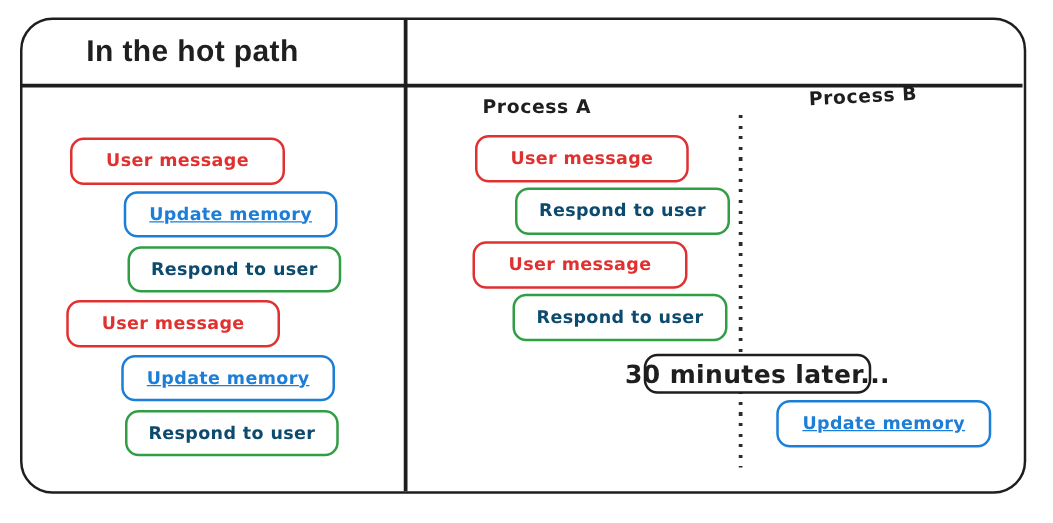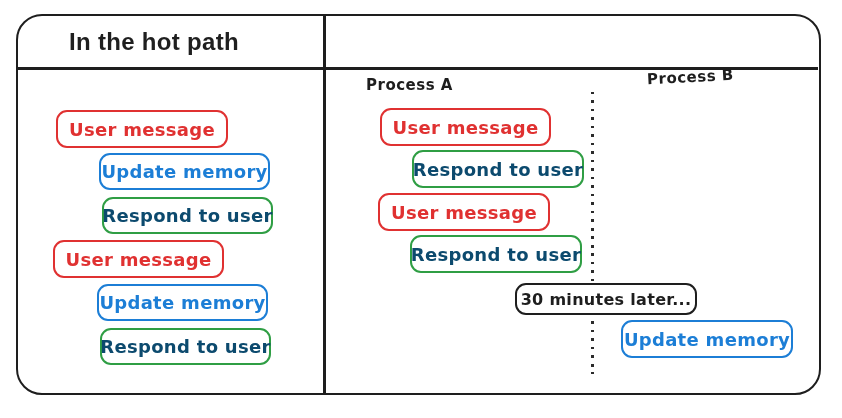--- a/index.html
+++ b/index.html
@@ -76,50 +76,50 @@
       transparent 2.5px, transparent 8.5px
     );
   }
   .box {
     position: absolute;
     display: flex;
     align-items: center;
     justify-content: center;
     border-radius: 11px;
     background: #ffffff;
-    font-size: 18px;
+    font-size: 14px;
     font-weight: bold;
     letter-spacing: 0.3px;
     white-space: nowrap;
     box-sizing: border-box;
   }
   .box.user    { border: 2.3px solid #e03131; color: #e03131; }
-  .box.memory  { border: 2.3px solid #1c7ed6; color: #1c7ed6; }
+  .box.memory  { border: 2.3px solid #1c7ed6; color: #1c7ed6; text-decoration: underline; }
   .box.respond { border: 2.3px solid #2f9e44; color: #0c4a6e; }
-  .box.timer   { border: 2.4px solid #1e1e1e; color: #1e1e1e; font-size: 16px; }
+  .box.timer   { border: 2.4px solid #1e1e1e; color: #1e1e1e; font-size: 20px; }
 </style>
 </head>
 <body>
 
 <div class="canvas">
 
   <div class="frame"></div>
   <div class="v-divider"></div>
   <div class="h-divider"></div>
 
   <div class="panel-title left">In the hot path</div>
 
   <div class="box user" style="left:56px;top:110px;width:172px;height:38px;">User message</div>
   <div class="box memory" style="left:99px;top:153px;width:171px;height:37px;">Update memory</div>
   <div class="box respond" style="left:102px;top:197px;width:171px;height:37px;">Respond to user</div>
   <div class="box user" style="left:53px;top:240px;width:171px;height:38px;">User message</div>
   <div class="box memory" style="left:97px;top:284px;width:171px;height:37px;">Update memory</div>
   <div class="box respond" style="left:100px;top:328px;width:171px;height:37px;">Respond to user</div>
 
-  <div class="process-label" style="left:366px;top:76px;">Process A</div>
+  <div class="process-label" style="left:386px;top:76px;">Process A</div>
   <div class="process-label" style="left:647px;top:68px;transform:rotate(-3deg);">Process B</div>
 
   <div class="dotted-line"></div>
 
   <div class="box user" style="left:380px;top:108px;width:171px;height:38px;">User message</div>
   <div class="box respond" style="left:412px;top:150px;width:172px;height:38px;">Respond to user</div>
   <div class="box user" style="left:378px;top:193px;width:172px;height:38px;">User message</div>
   <div class="box respond" style="left:410px;top:235px;width:172px;height:38px;">Respond to user</div>
 
   <div class="box timer" style="left:515px;top:283px;width:182px;height:32px;">30 minutes later...</div>

